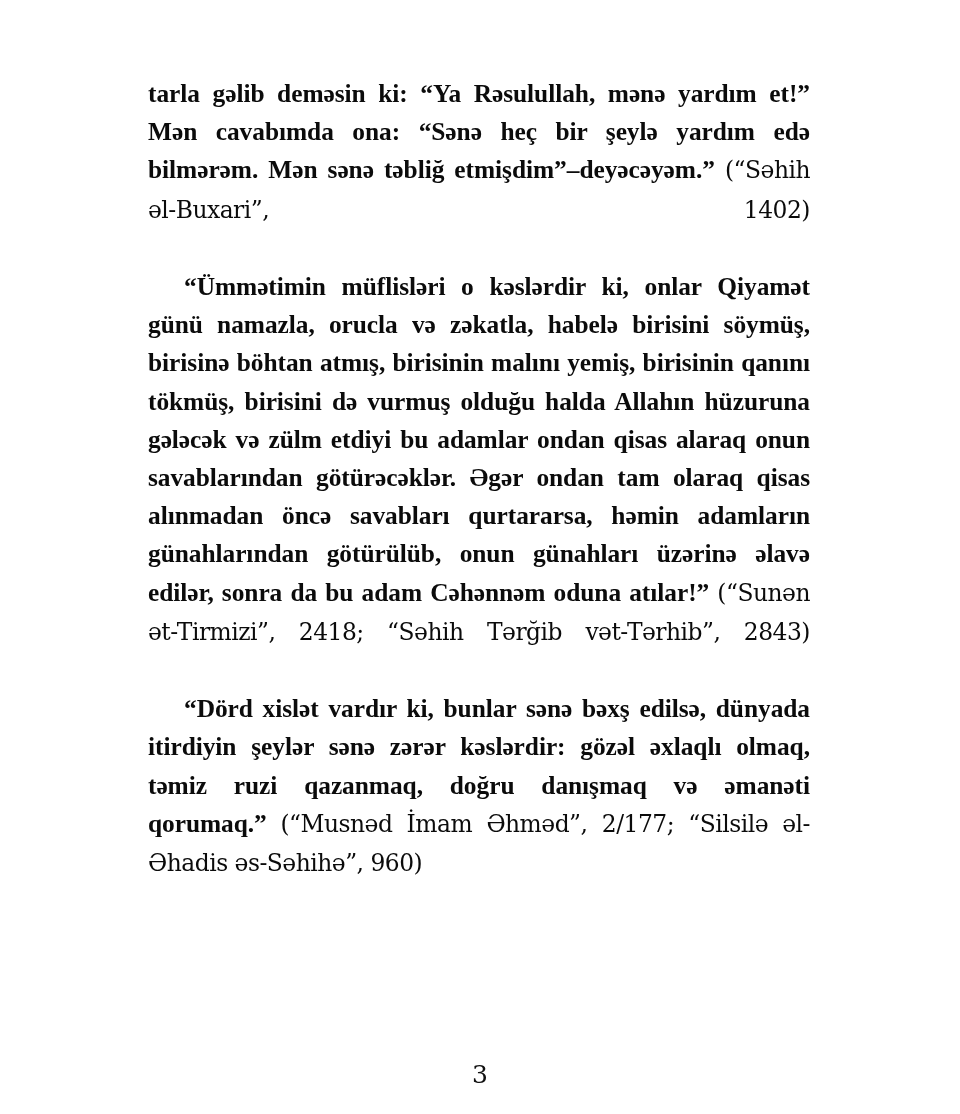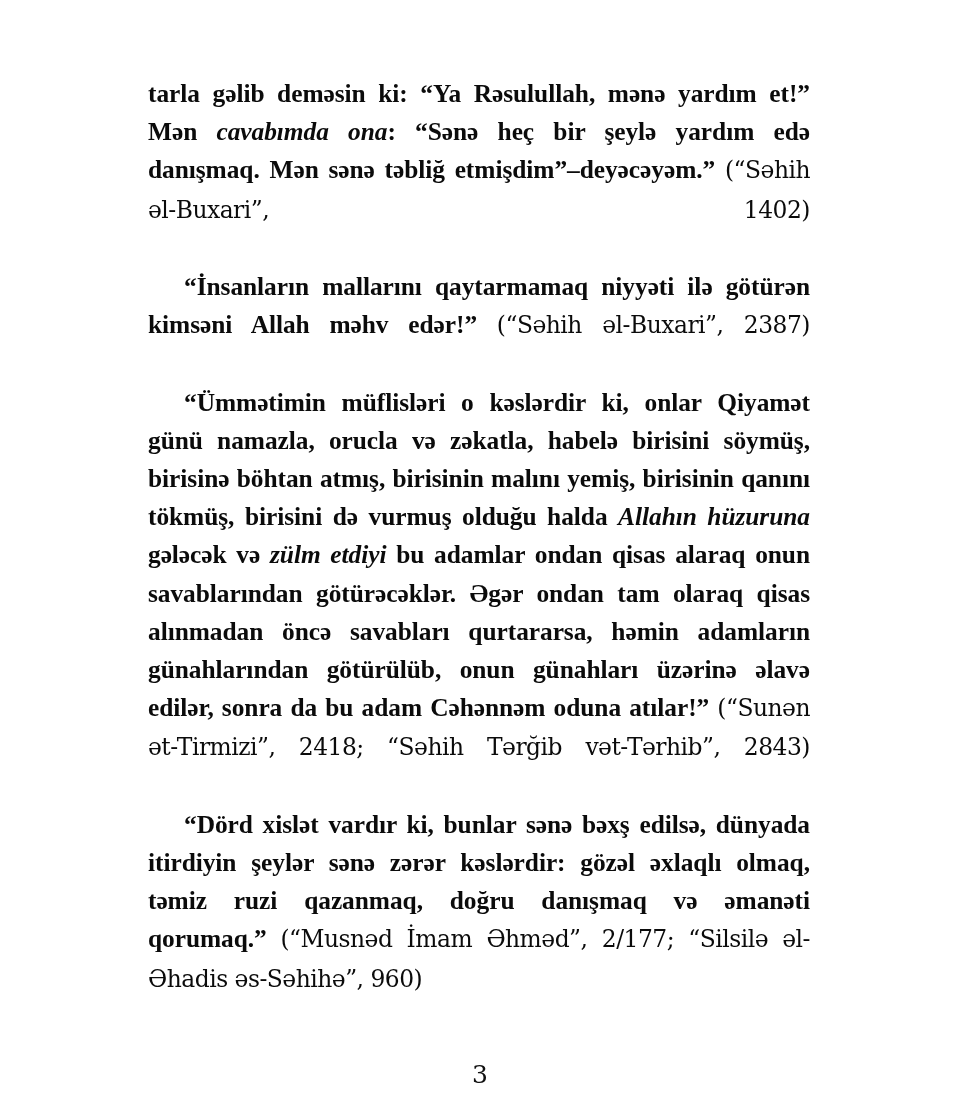--- a/index.html
+++ b/index.html
@@ -53,21 +53,20 @@
 
   
   .cite {
     font-family: "DejaVu Serif", "Liberation Serif", serif;
     font-weight: normal;
     font-size: 23.4px;
     letter-spacing: -0.5px;
   }
 
   .em {
-    font-style: italic;
     font-weight: bold;
   }
 
   
   .para::after {
     content: "";
     display: inline-block;
     width: 100%;
   }
   .para.nojust::after { display: none; }
@@ -84,21 +83,20 @@
     color: #111111;
     line-height: 1;
   }
 </style>
 </head>
 <body>
 
 <div id="page">
 
   <div id="text-block">
-    <p class="para"><span>tarla gəlib deməsin ki: “Ya Rəsulullah, mənə yardım et!” Mən </span><span class="em">cavabımda ona</span><span>: “Sənə heç bir şeylə yardım edə danışmaq. Mən sənə təbliğ etmişdim”–deyəcəyəm.” </span><span class="cite">(“Səhih əl-Buxari”, 1402)</span></p>
-    <p class="para indent"><span>“İnsanların mallarını qaytarmamaq niyyəti ilə götürən kimsəni Allah məhv edər!” </span><span class="cite">(“Səhih əl-Buxari”, 2387)</span></p>
+    <p class="para"><span>tarla gəlib deməsin ki: “Ya Rəsulullah, mənə yardım et!” Mən </span><span class="em">cavabımda ona</span><span>: “Sənə heç bir şeylə yardım edə bilmərəm. Mən sənə təbliğ etmişdim”–deyəcəyəm.” </span><span class="cite">(“Səhih əl-Buxari”, 1402)</span></p>
     <p class="para indent"><span>“Ümmətimin müflisləri o kəslərdir ki, onlar Qiyamət günü namazla, orucla və zəkatla, habelə birisini söymüş, birisinə böhtan atmış, birisinin malını yemiş, birisinin qanını tökmüş, birisini də vurmuş olduğu halda </span><span class="em">Allahın hüzuruna</span><span> gələcək və </span><span class="em">zülm etdiyi</span><span> bu adamlar ondan qisas alaraq onun savablarından götürəcəklər. Əgər ondan tam olaraq qisas alınmadan öncə savabları qurtararsa, həmin adamların günahlarından götürülüb, onun günahları üzərinə əlavə edilər, sonra da bu adam Cəhənnəm oduna atılar!” </span><span class="cite">(“Sunən ət-Tirmizi”, 2418; “Səhih Tərğib vət-Tərhib”, 2843)</span></p>
     <p class="para indent nojust"><span>“Dörd xislət vardır ki, bunlar sənə bəxş edilsə, dünyada itirdiyin şeylər sənə zərər kəslərdir: gözəl əxlaqlı olmaq, təmiz ruzi qazanmaq, doğru danışmaq və əmanəti qorumaq.” </span><span class="cite">(“Musnəd İmam Əhməd”, 2/177; “Silsilə əl-Əhadis əs-Səhihə”, 960)</span></p>
   </div>
 
   <div id="page-number">3</div>
 
 </div>
 
 </body></html>

